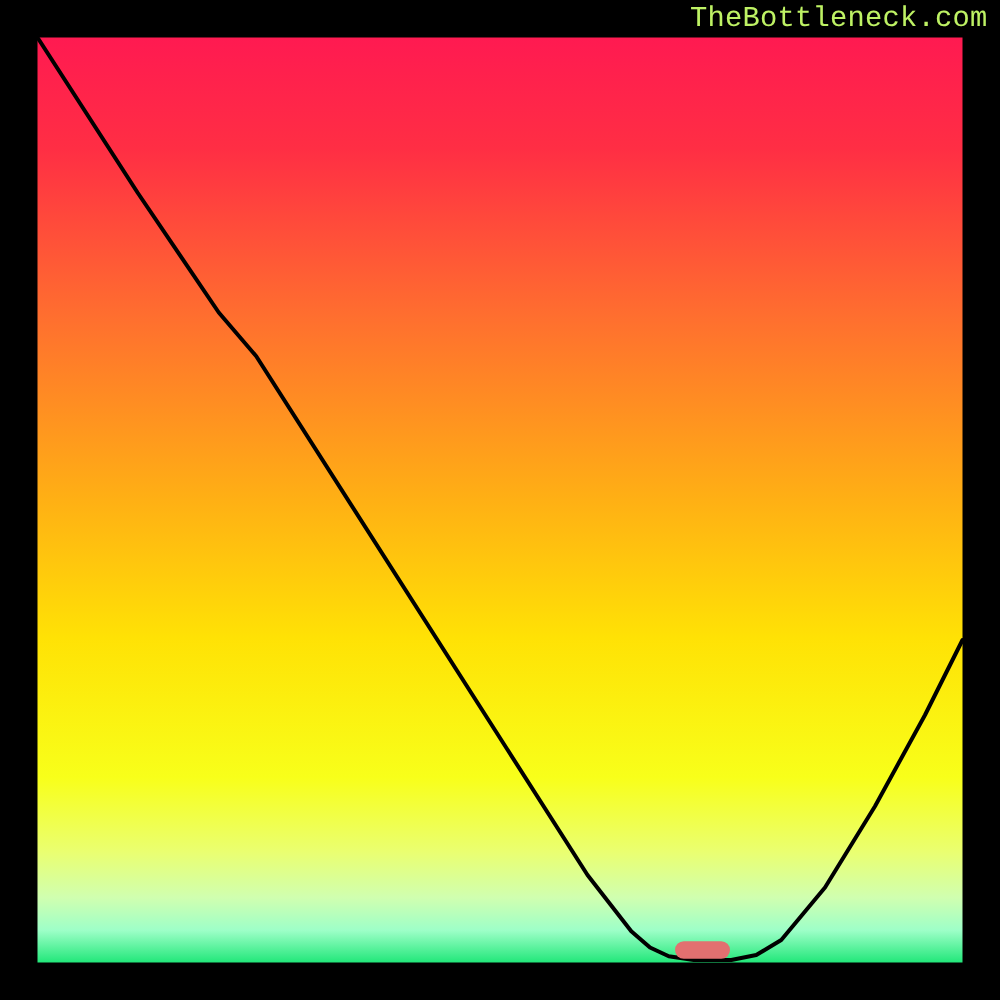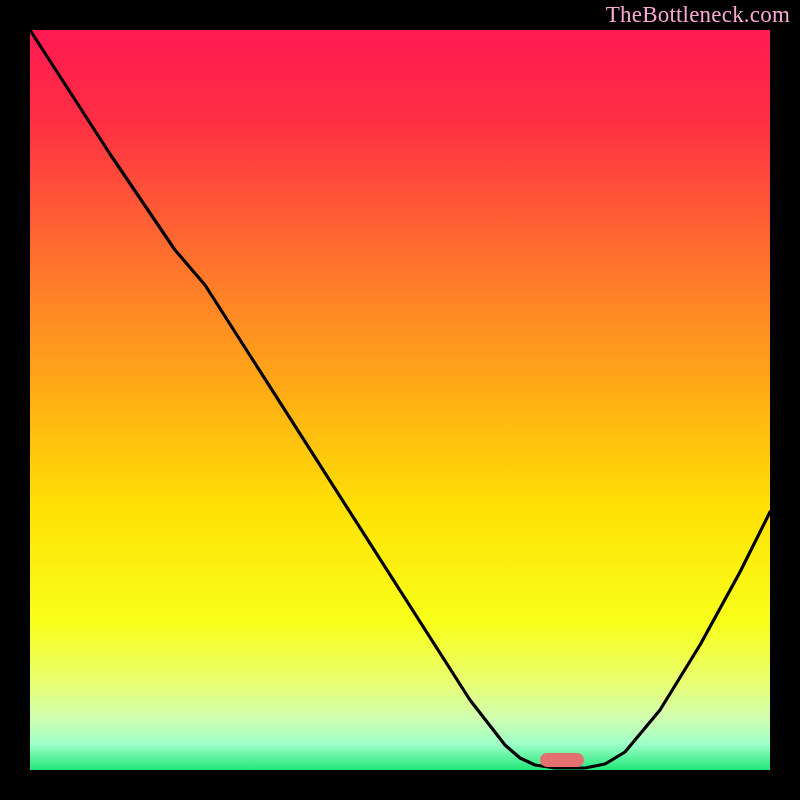--- a/index.html
+++ b/index.html
@@ -12,24 +12,24 @@
   }
   .container {
     position: relative;
     width: 800px;
     height: 800px;
   }
   .watermark {
     position: absolute;
     top: 2px;
     right: 10px;
-    font-family: Liberation Serif, serif;
+    font-family: Liberation Mono, monospace;
     font-size: 23px;
     font-weight: 400;
-    color: #f9a8d4;
+    color: #bef264;
     z-index: 10;
     letter-spacing: 0.2px;
   }
   svg {
     position: absolute;
     top: 0;
     left: 0;
   }
 </style>
 </head>

